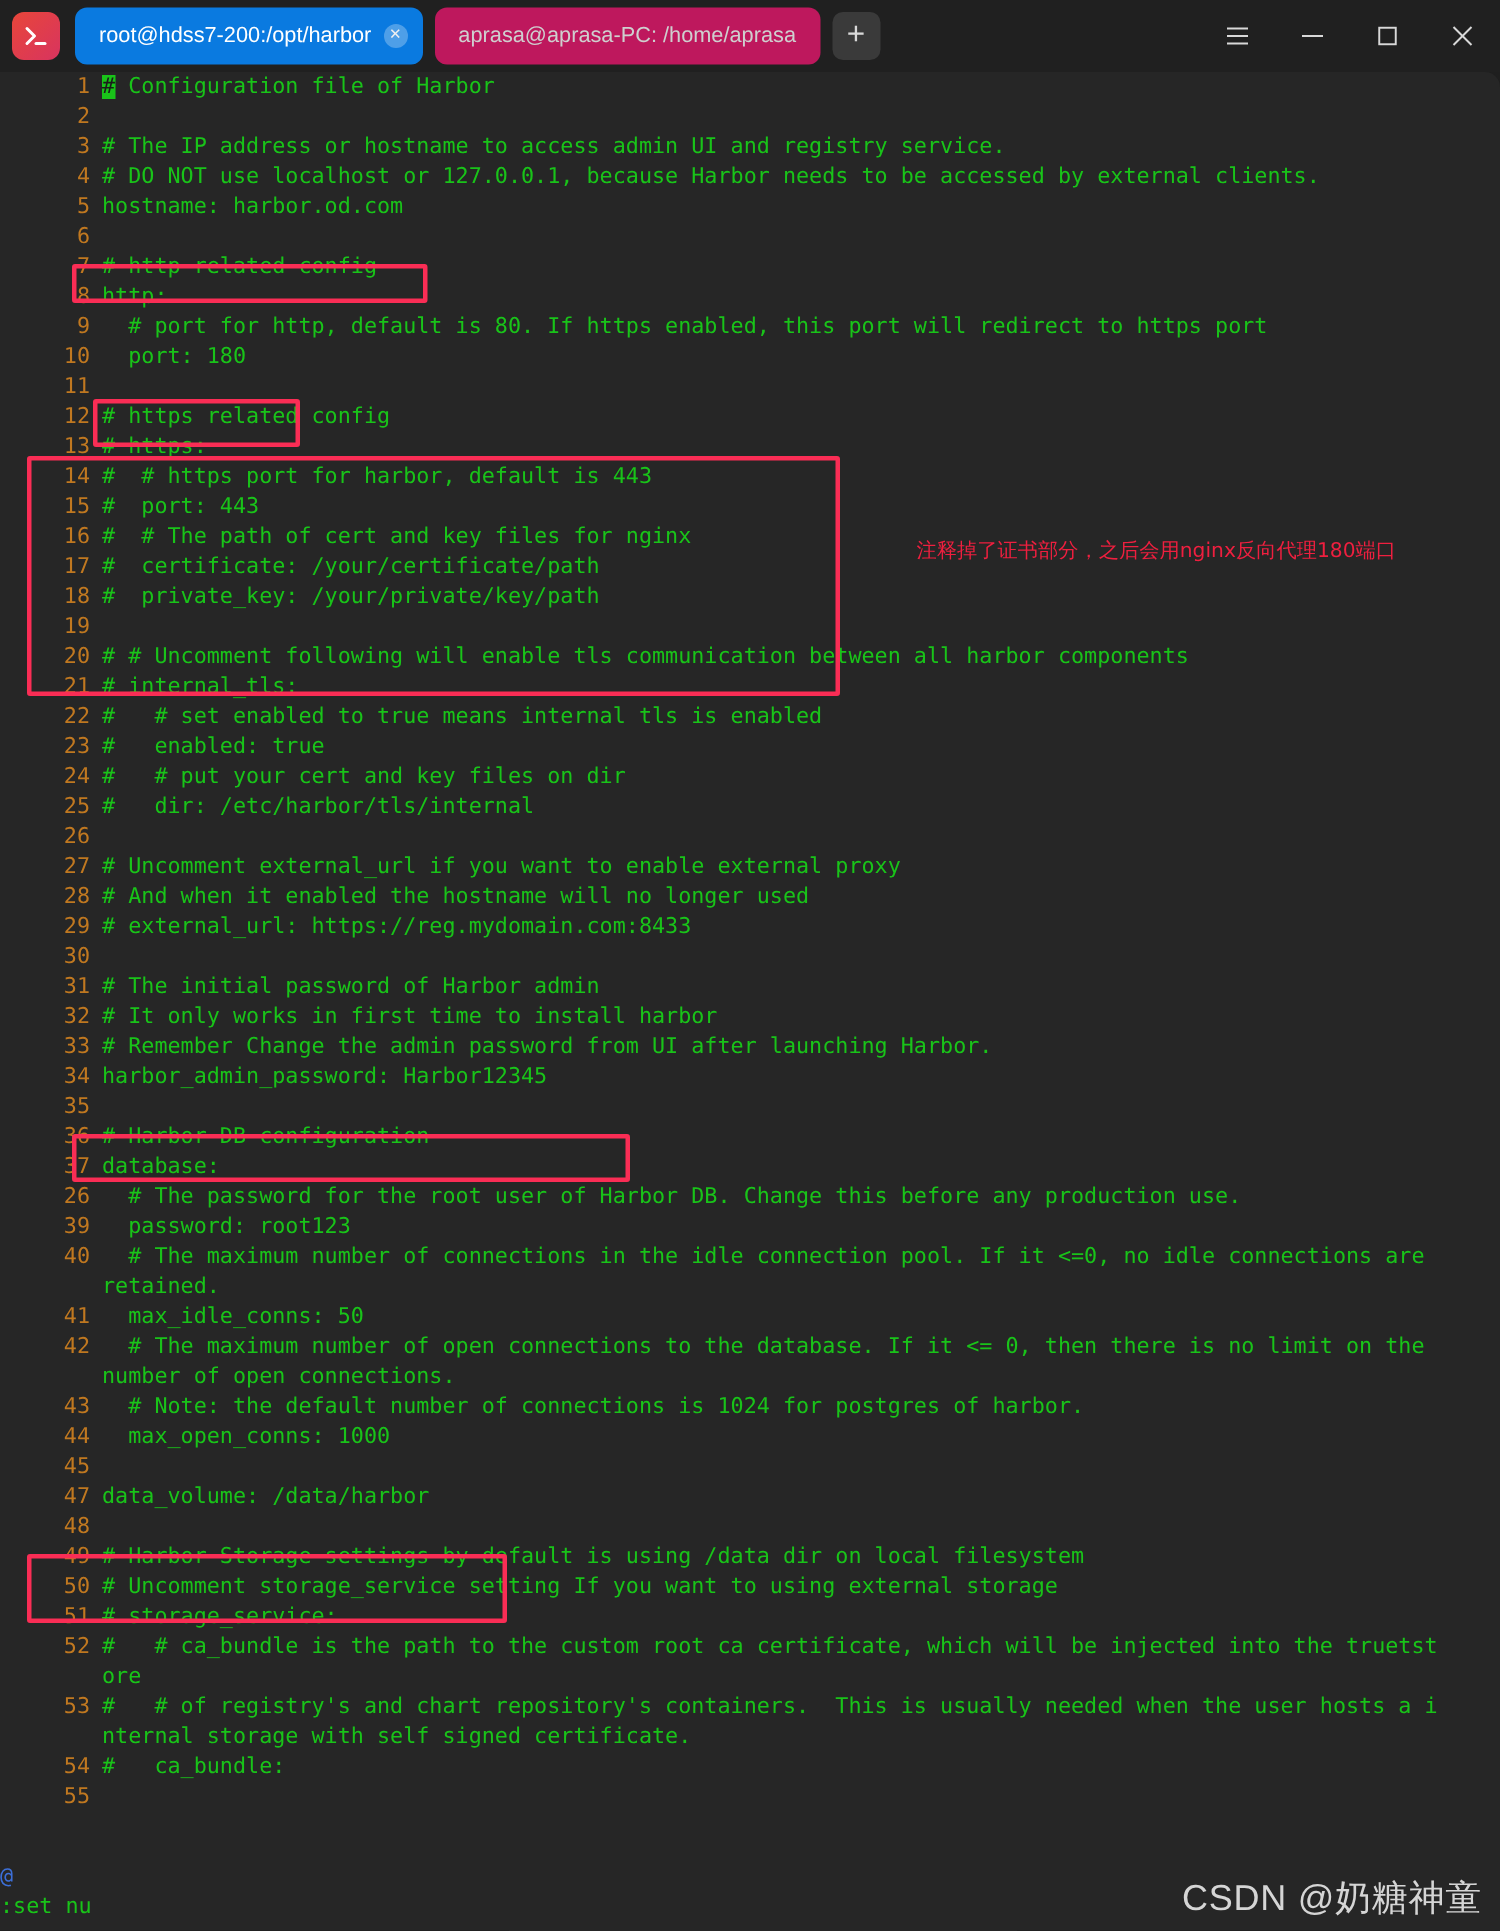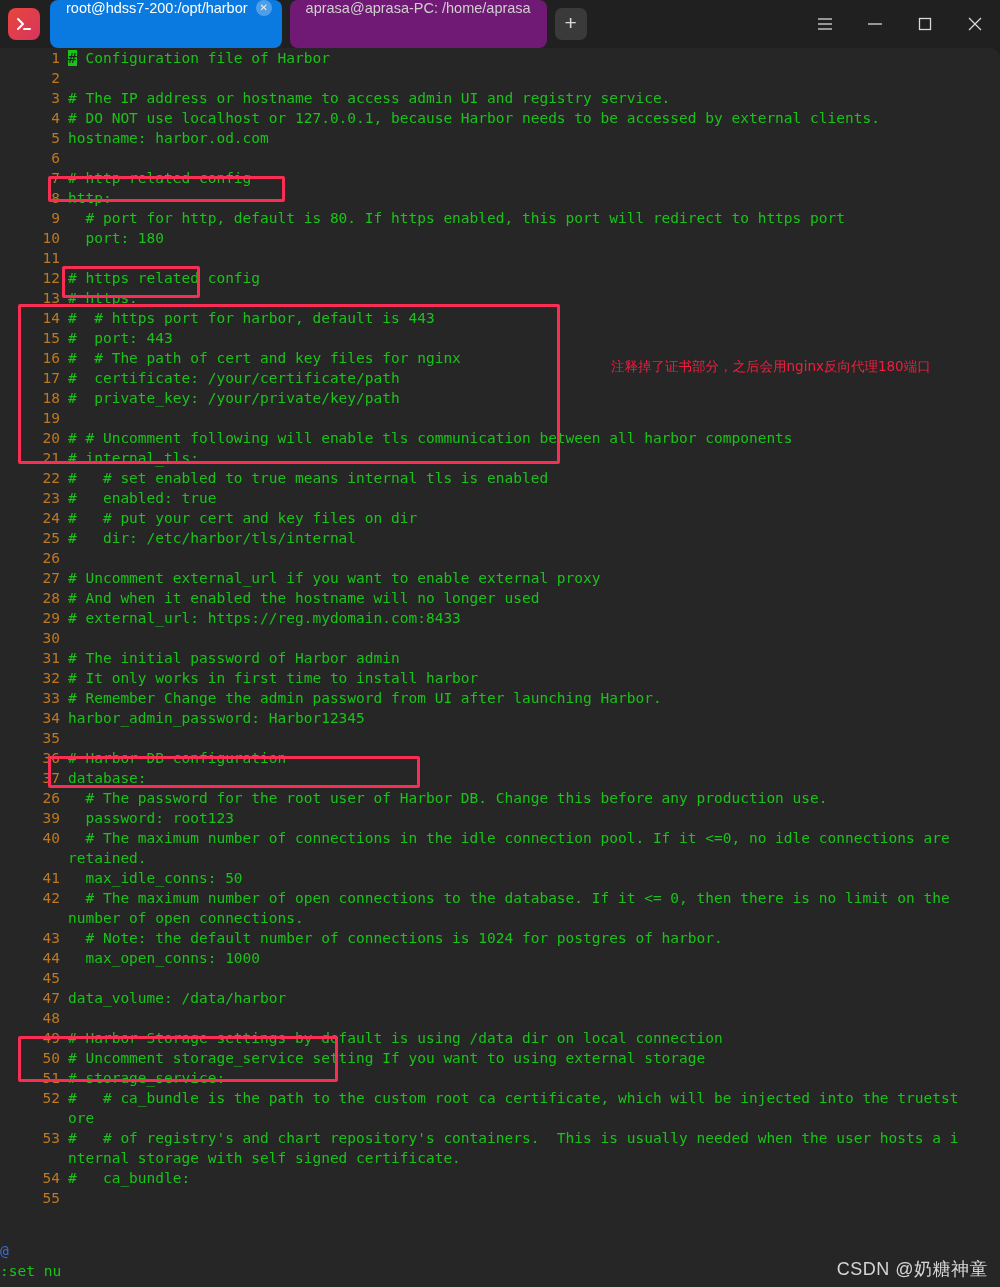--- a/index.html
+++ b/index.html
@@ -31,38 +31,38 @@
     background: linear-gradient(135deg, #e8463a 0%, #d8345f 100%);
     display: flex;
     align-items: center;
     justify-content: center;
     flex: 0 0 auto;
     margin-right: 10px;
   }
   .app-logo svg { display:block; }
 
   .tab {
-    height: 48px;
+    height: 38px;
     border-radius: 8px;
     display: flex;
-    align-items: flex-start;
+    align-items: center;
     padding: 0 10px 0 16px;
     font-family: "Liberation Sans", sans-serif;
     font-size: 14.5px;
     color: #e6e6e6;
     margin-right: 8px;
     white-space: nowrap;
     box-sizing: border-box;
   }
   .tab.active {
     background: #0a7ae0;
     color: #ffffff;
   }
   .tab.inactive {
-    background: #701a75;
+    background: #be185d;
     color: #cfcfcf;
     padding: 0 16px;
   }
   .tab-close {
     width: 16px;
     height: 16px;
     border-radius: 50%;
     background: rgba(255,255,255,0.28);
     color: #f0f0f0;
     font-size: 10px;
@@ -177,21 +177,21 @@
     font-family: "DejaVu Sans Mono", monospace;
     color: #19c319;
     white-space: pre;
   }
   .watermark {
     position: absolute;
     right: 12px;
     bottom: 6px;
     color: #d5d5d5;
     font-family: "Liberation Sans", sans-serif;
-    font-size: 18px;
+    font-size: 24px;
     letter-spacing: 0.5px;
     white-space: nowrap;
   }
 </style>
 </head>
 <body>
 
 <div class="titlebar">
 
   <div class="app-logo">
@@ -284,21 +284,21 @@
       <div class="row"><span class="lnum">40</span><span class="ltext">  # The maximum number of connections in the idle connection pool. If it &lt;=0, no idle connections are</span></div>
       <div class="row wrapline"><span class="lnum"></span><span class="ltext">retained.</span></div>
       <div class="row"><span class="lnum">41</span><span class="ltext">  max_idle_conns: 50</span></div>
       <div class="row"><span class="lnum">42</span><span class="ltext">  # The maximum number of open connections to the database. If it &lt;= 0, then there is no limit on the</span></div>
       <div class="row wrapline"><span class="lnum"></span><span class="ltext">number of open connections.</span></div>
       <div class="row"><span class="lnum">43</span><span class="ltext">  # Note: the default number of connections is 1024 for postgres of harbor.</span></div>
       <div class="row"><span class="lnum">44</span><span class="ltext">  max_open_conns: 1000</span></div>
       <div class="row"><span class="lnum">45</span><span class="ltext"></span></div>
       <div class="row"><span class="lnum">47</span><span class="ltext">data_volume: /data/harbor</span></div>
       <div class="row"><span class="lnum">48</span><span class="ltext"></span></div>
-      <div class="row"><span class="lnum">49</span><span class="ltext"># Harbor Storage settings by default is using /data dir on local connection</span></div>
+      <div class="row"><span class="lnum">49</span><span class="ltext"># Harbor Storage settings by default is using /data dir on local filesystem</span></div>
       <div class="row"><span class="lnum">50</span><span class="ltext"># Uncomment storage_service setting If you want to using external storage</span></div>
       <div class="row"><span class="lnum">51</span><span class="ltext"># storage_service:</span></div>
       <div class="row"><span class="lnum">52</span><span class="ltext">#   # ca_bundle is the path to the custom root ca certificate, which will be injected into the truetst</span></div>
       <div class="row wrapline"><span class="lnum"></span><span class="ltext">ore</span></div>
       <div class="row"><span class="lnum">53</span><span class="ltext">#   # of registry's and chart repository's containers.  This is usually needed when the user hosts a i</span></div>
       <div class="row wrapline"><span class="lnum"></span><span class="ltext">nternal storage with self signed certificate.</span></div>
       <div class="row"><span class="lnum">54</span><span class="ltext">#   ca_bundle:</span></div>
       <div class="row"><span class="lnum">55</span><span class="ltext"></span></div>
     </div>
 

